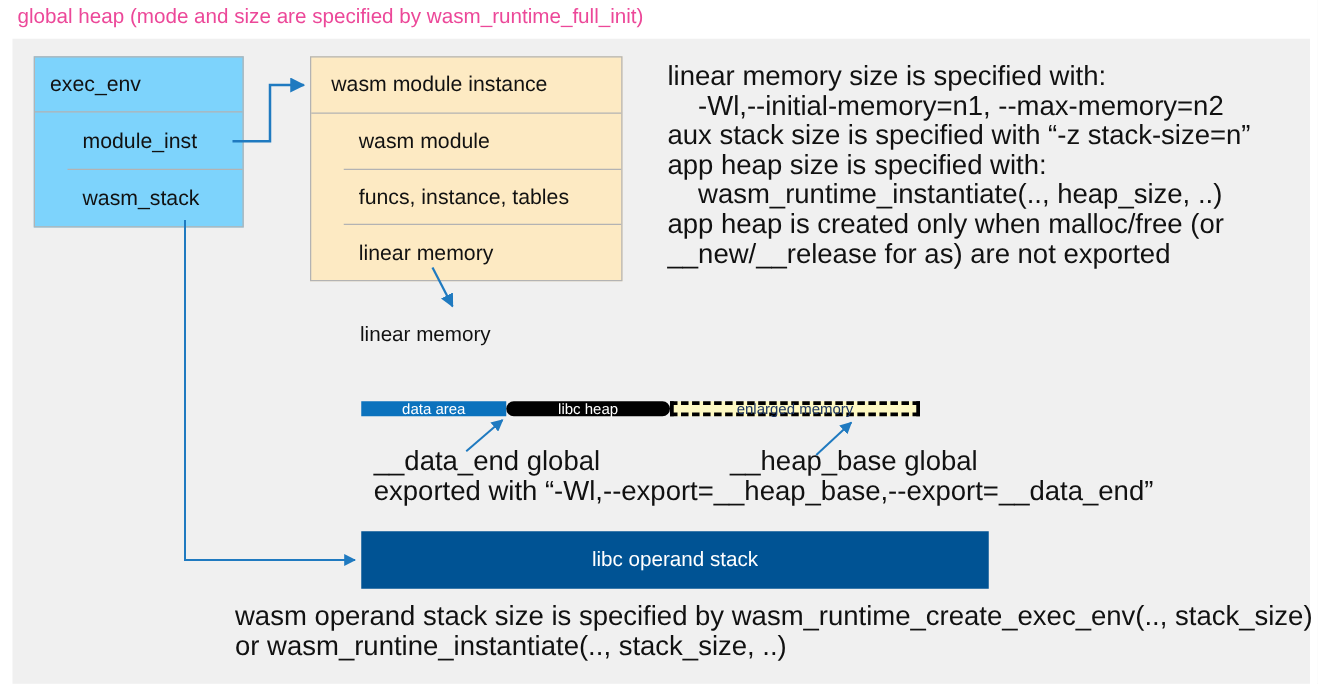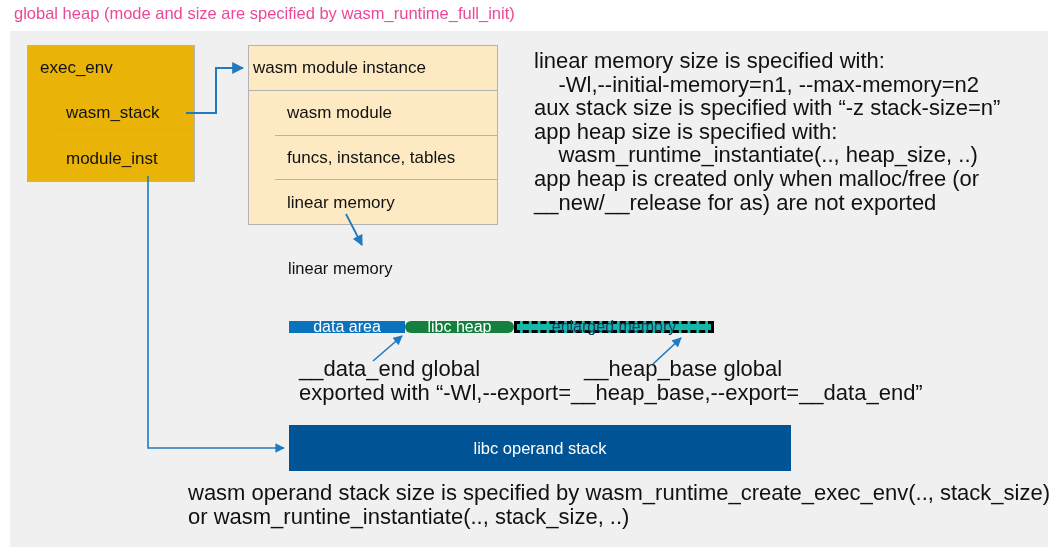--- a/index.html
+++ b/index.html
@@ -11,44 +11,44 @@
   
   .sbox{position:absolute;box-sizing:border-box;border:1px solid #b3b3b3;}
   .srow{box-sizing:border-box;border-bottom:1px solid #b3b3b3;display:flex;align-items:center;}
   .srow:last-child{border-bottom:none;}
   .srow .lbl{font-size:17px;color:#111;white-space:nowrap;}
   .gutter{box-sizing:border-box;border-right:1px solid #b3b3b3;flex:0 0 auto;}
   .inner{flex:1 1 auto;display:flex;flex-direction:column;}
   .inner .irow{box-sizing:border-box;border-bottom:1px solid #b3b3b3;display:flex;align-items:center;padding-left:12px;}
   .inner .irow:last-child{border-bottom:none;}
 
-  #exec-env-box{left:27px;top:45px;width:168px;height:137px;background:#eab308;}
+  #exec-env-box{left:27px;top:45px;width:168px;height:137px;background:#7dd3fc;}
   #exec-env-box .head{height:44px;padding-left:12px;}
   #exec-env-box .body{height:92px;display:flex;}
   #exec-env-box .gutter{width:26px;}
 
   #module-inst-box{left:248px;top:45px;width:250px;height:180px;background:#fdeac3;}
-  #module-inst-box .head{height:45px;padding-left:4px;}
+  #module-inst-box .head{height:45px;padding-left:16px;}
   #module-inst-box .body{height:134px;display:flex;}
   #module-inst-box .gutter{width:26px;}
   #module-inst-box .irow{height:44.6px;}
 
   
   .note{position:absolute;font-size:22px;line-height:23.6px;color:#111;white-space:pre;}
   #note-linear-memory{left:534px;top:49px;}
   #note-annot{left:299px;top:357px;}
   #note-bottom{left:188px;top:481px;}
 
   
   .cap{position:absolute;font-size:16.5px;color:#111;white-space:nowrap;}
   #linear-memory-caption{left:288px;top:259px;}
   #membar{position:absolute;left:289px;top:287px;height:46px;display:flex;}
   .seg{box-sizing:border-box;display:flex;align-items:center;justify-content:center;
-       font-size:16px;color:#ffffff;white-space:nowrap;margin-top:34px;}
-  .seg.dashed{border:3px dashed #000000;background:#14b8a6;color:#1f3864;text-align:right;}
+       font-size:12px;color:#ffffff;white-space:nowrap;margin-top:34px;}
+  .seg.dashed{border:3px dashed #000000;background:#fef9c3;color:#1f3864;text-align:right;}
 
   
   #operand-stack{position:absolute;left:289px;top:425px;width:502px;height:46px;
      background:#005394;display:flex;align-items:center;justify-content:center;
      font-size:16.5px;color:#fff;white-space:nowrap;}
 
   
   #connectors{position:absolute;left:0;top:0;width:1054px;height:547px;pointer-events:none;}
 </style>
 </head>
@@ -59,24 +59,24 @@
 <div class="title">global heap (mode and size are specified by wasm_runtime_full_init)</div>
 
 <div class="sbox" id="exec-env-box">
   <div class="srow head">
     <span class="lbl">exec_env</span>
   </div>
   <div class="srow body">
     <div class="gutter"></div>
     <div class="inner">
       <div class="irow" style="height:46px">
-        <span class="lbl">wasm_stack</span>
+        <span class="lbl">module_inst</span>
       </div>
       <div class="irow" style="height:46px">
-        <span class="lbl">module_inst</span>
+        <span class="lbl">wasm_stack</span>
       </div>
     </div>
   </div>
 </div>
 
 <div class="sbox" id="module-inst-box">
   <div class="srow head">
     <span class="lbl">wasm module instance</span>
   </div>
   <div class="srow body">
@@ -99,21 +99,21 @@
     -Wl,--initial-memory=n1, --max-memory=n2
 aux stack size is specified with “-z stack-size=n”
 app heap size is specified with:
     wasm_runtime_instantiate(.., heap_size, ..)
 app heap is created only when malloc/free (or
 __new/__release for as) are not exported</div>
 
 <div class="cap" id="linear-memory-caption">linear memory</div>
 <div id="membar">
     <div class="seg" style="width: 116px; background: rgb(11, 114, 189);">data area</div>
-    <div class="seg" style="width: 109px; background: #15803d; border-radius: 18px;">libc heap</div>
+    <div class="seg" style="width: 131px; background: #000000; border-radius: 18px;">libc heap</div>
     <div class="seg dashed" style="width: 200px;">enlarged memory</div>
   </div>
 
 <div class="note" id="note-annot">__data_end global                 __heap_base global
 exported with “-Wl,--export=__heap_base,--export=__data_end”</div>
 
 <div id="operand-stack">
   <span>libc operand stack</span>
 </div>
 

